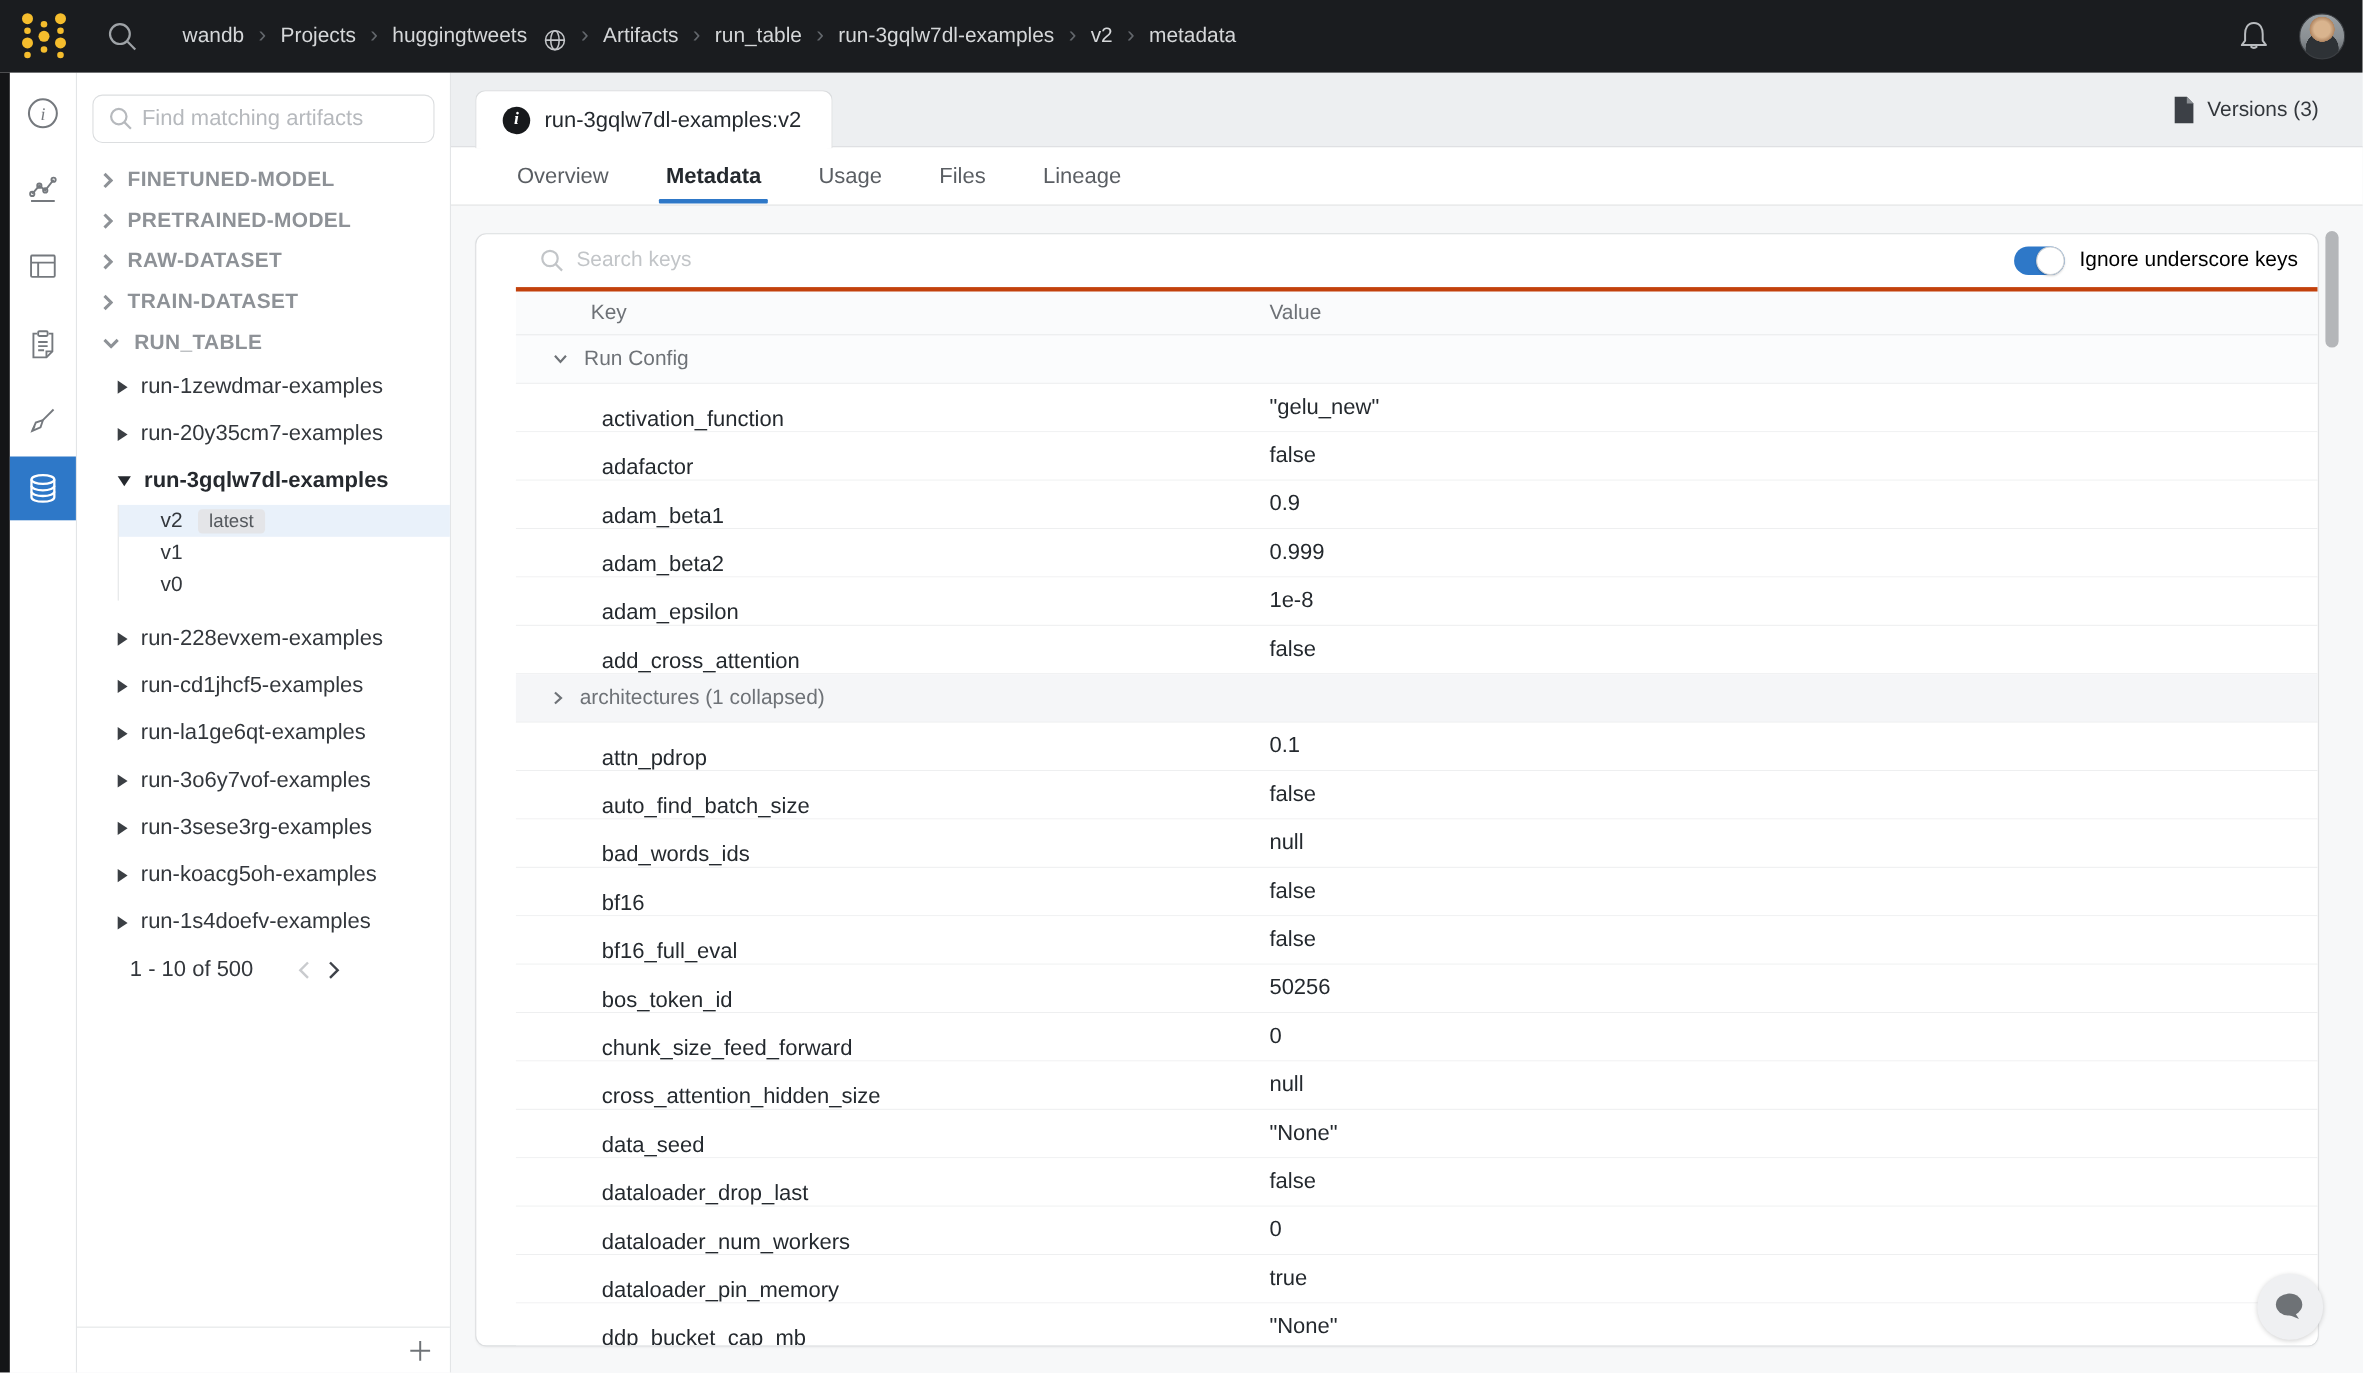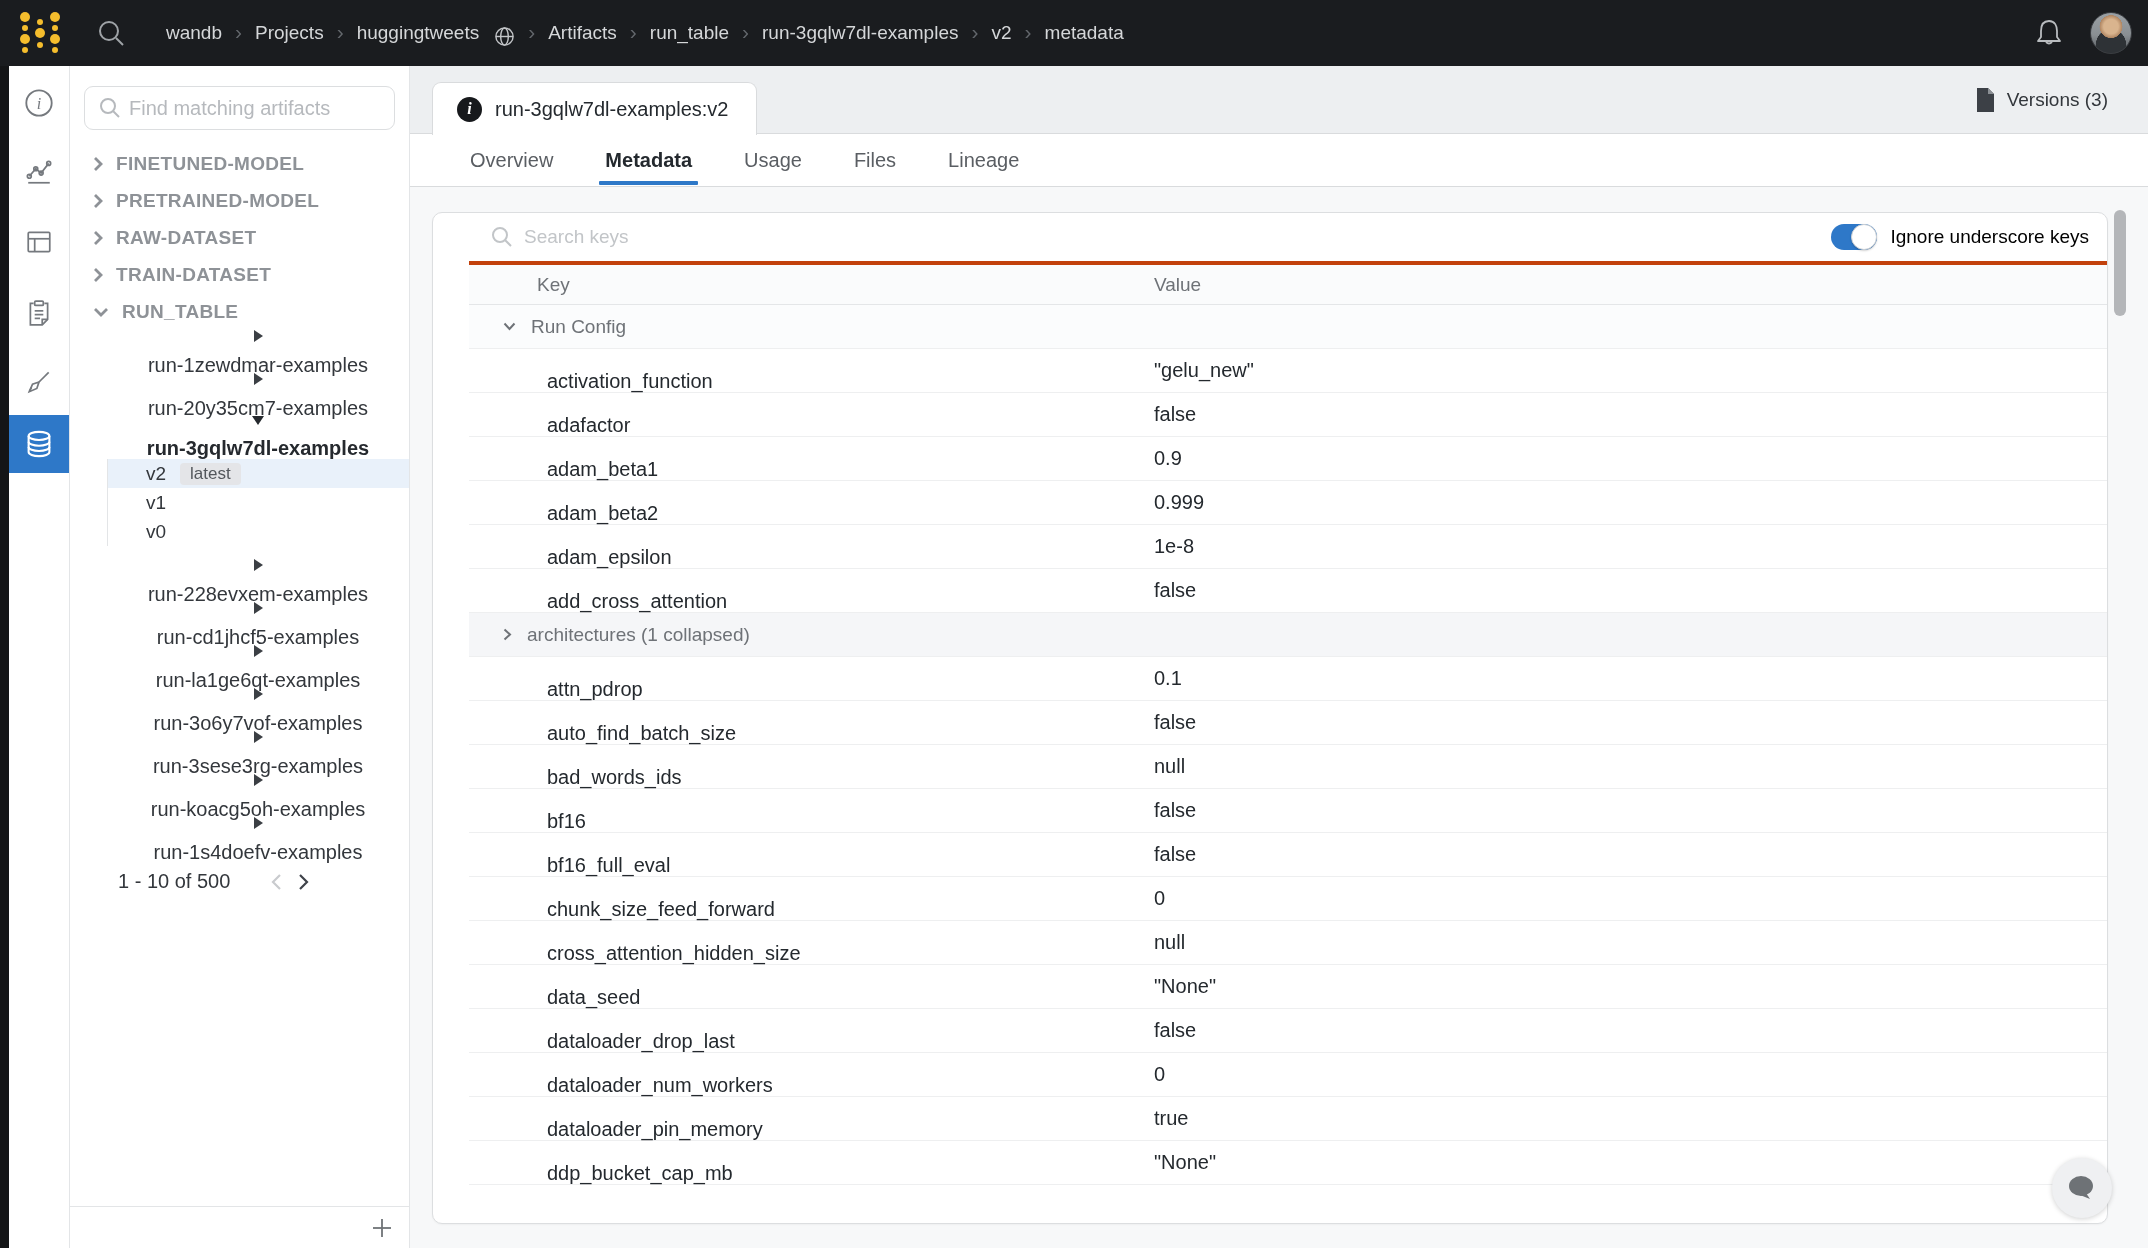--- a/index.html
+++ b/index.html
@@ -44,21 +44,21 @@
                  padding:0 10px 0 14px; gap:8px; background:#fff; }
   .side-search svg { stroke:#b6b9bd; fill:none; stroke-width:2; flex:0 0 auto; }
   .side-search input { border:none; outline:none; width:100%; font-size:20px; color:#33373c;
                        font-family:inherit; background:transparent; }
   .side-search input::placeholder { color:#b6b9bd; }
   .tree { position:absolute; top:68px; left:0; right:0;margin-top:11px; }
   .cat-row { height:37px; display:flex; align-items:center; gap:13px; padding-left:23px;
              cursor:pointer; color:#8e9297; font-weight:bold; font-size:19px; letter-spacing:.3px; }
   .cat-row svg { stroke:#8e9297; fill:none; stroke-width:2.8; flex:0 0 auto; }
   .run-row { height:43px; display:flex; align-items:center; gap:12px; padding-left:37px;
-             cursor:pointer; color:#33373c; font-size:20px;flex-direction:column; }
+             cursor:pointer; color:#33373c; font-size:20px; }
   .run-row.active { font-weight:bold; color:#25292e; }
   .tri-r { width:0; height:0; border-top:6px solid transparent; border-bottom:6px solid transparent;
            border-left:9px solid #3b3f44; flex:0 0 auto; }
   .tri-d { width:0; height:0; border-left:6px solid transparent; border-right:6px solid transparent;
            border-top:9px solid #25292e; flex:0 0 auto; }
   .versions-wrap { margin-left:37px; border-left:1px solid #e3e5e7; margin-bottom:13px; }
   .ver-row { height:29px; display:flex; align-items:center; padding-left:38px; gap:14px;
              font-size:19px; color:#33373c; cursor:pointer; }
   .ver-row.selected { background:#e9f1fa; }
   .badge { background:#e4e5e8; color:#53575c; font-size:17px; border-radius:4px;
@@ -487,20 +487,26 @@
           <div class="vcell">false</div>
         </div>
         <div class="mrow">
           <div class="kcell data-k">
               <span>bf16_full_eval</span>
             </div>
           <div class="vcell">false</div>
         </div>
         <div class="mrow">
           <div class="kcell data-k">
+              <span>bos_token_id</span>
+            </div>
+          <div class="vcell">50256</div>
+        </div>
+        <div class="mrow">
+          <div class="kcell data-k">
               <span>chunk_size_feed_forward</span>
             </div>
           <div class="vcell">0</div>
         </div>
         <div class="mrow">
           <div class="kcell data-k">
               <span>cross_attention_hidden_size</span>
             </div>
           <div class="vcell">null</div>
         </div>

